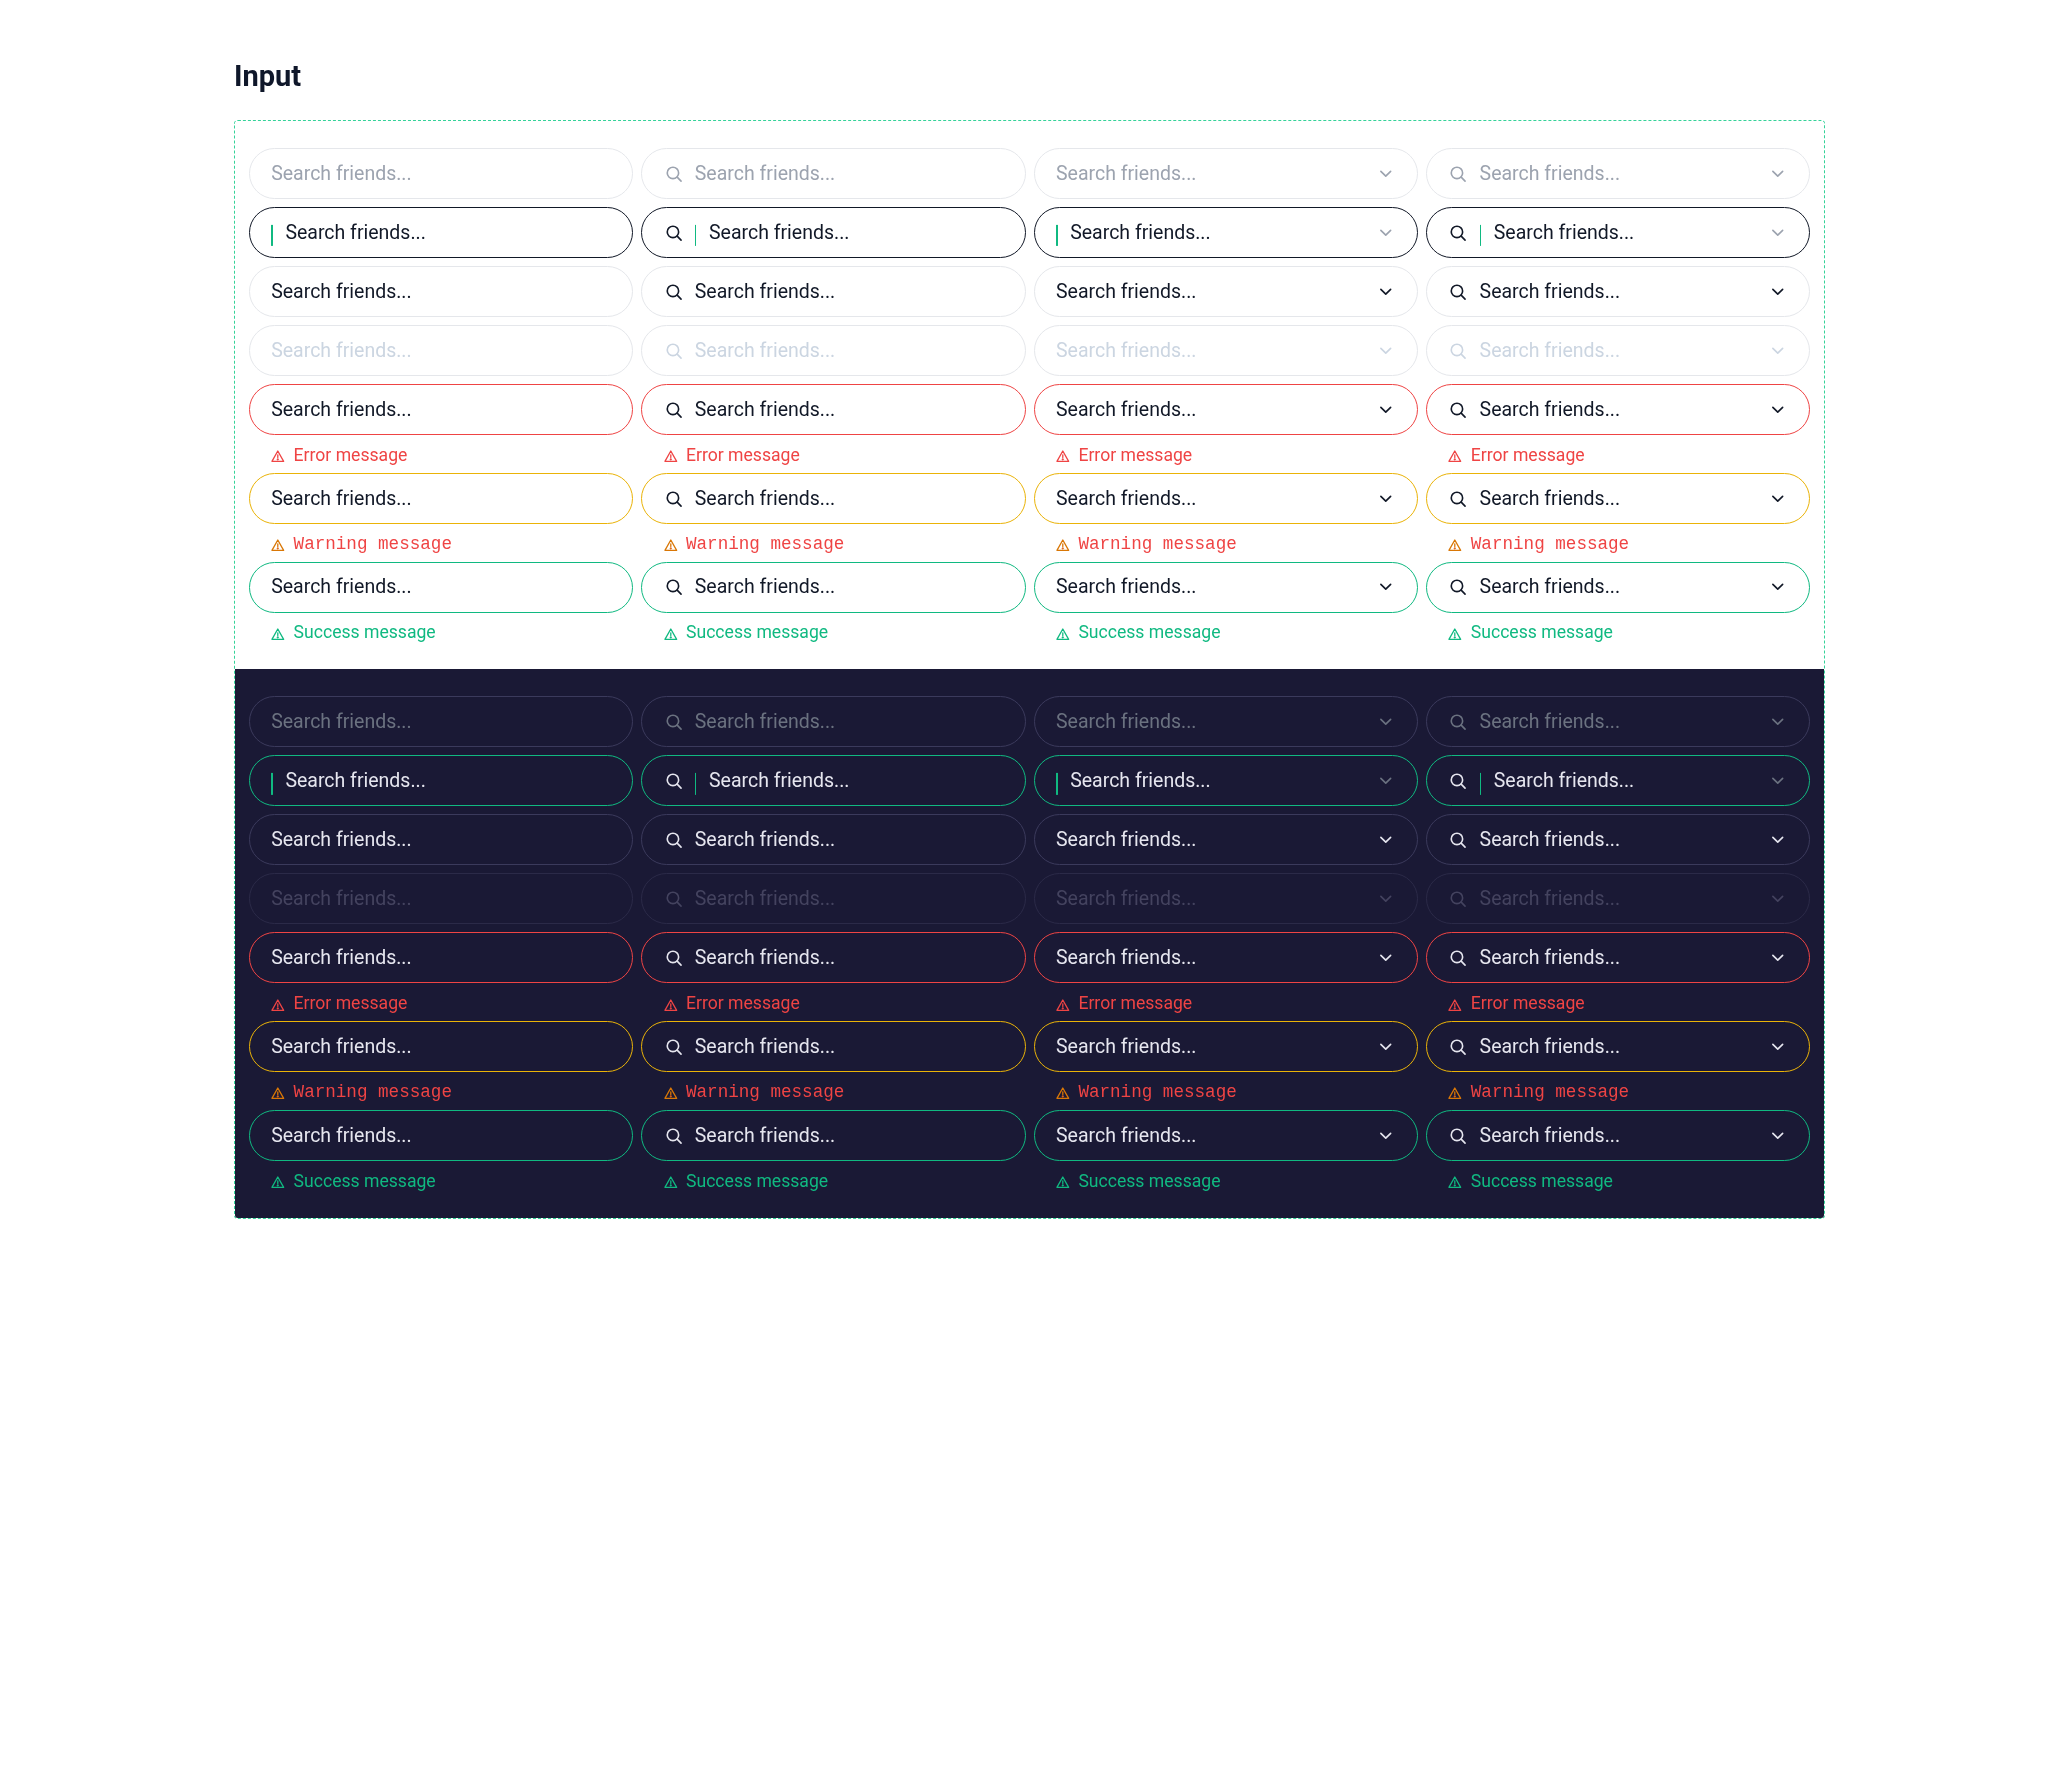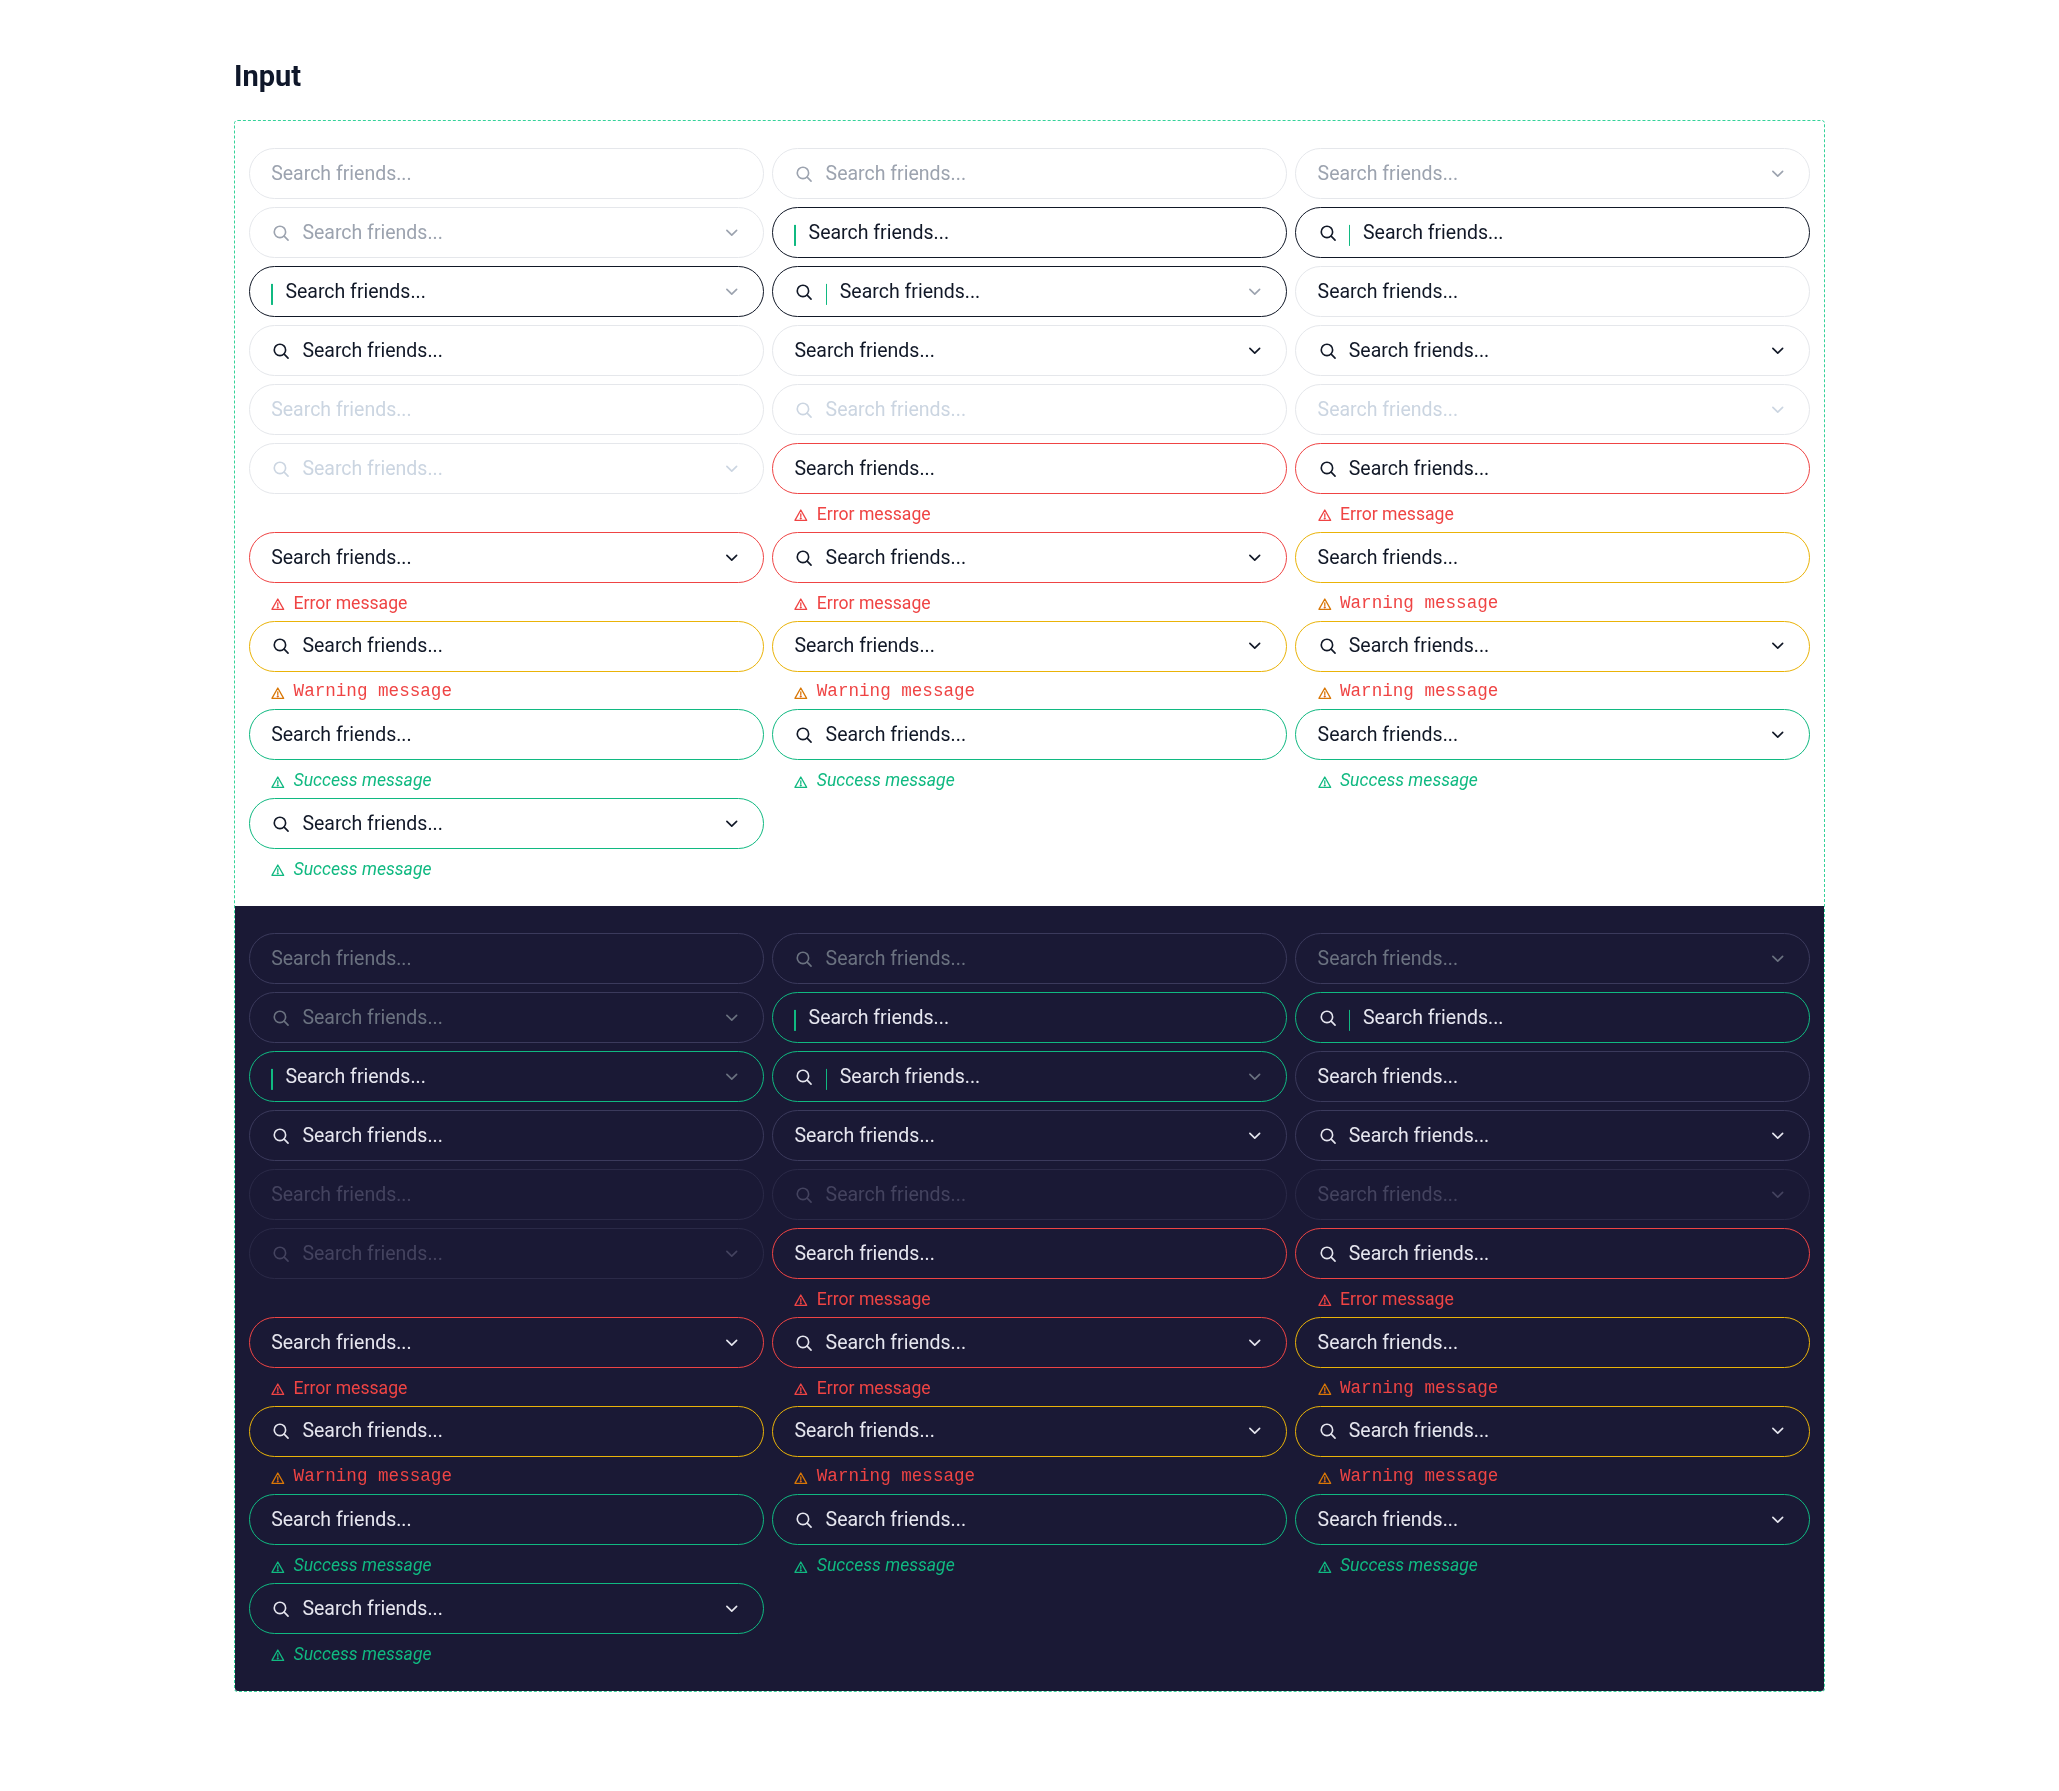--- a/index.html
+++ b/index.html
@@ -19,21 +19,21 @@
       border-radius: 3.9px;
       overflow: hidden;
     }
     .theme-section {
       padding: 27px 13.7px 27px 13.7px;
     }
     .theme-light { background: #ffffff; }
     .theme-dark  { background: #1a1935; }
     .grid {
       display: grid;
-      grid-template-columns: repeat(3, 1fr);
+      grid-template-columns: repeat(4, 1fr);
       column-gap: 59px;
       row-gap: 39px;
       gap: 8px;
     }
     .cell { display: flex; flex-direction: column; gap: 9.8px; }
 
     
     .pill {
       display: flex;
       align-items: center;
@@ -92,21 +92,21 @@
     
     .helper {
       display: flex;
       align-items: flex-end;
       gap: 7.8px;
       padding-left: 21.5px;
       font-size: 17.6px;
     }
     .helper.err  { color: #ef4444; }
     .helper.warn { color: #ef4444; font-family: Liberation Mono, monospace; }
-    .helper.ok   { color: #10b981; font-style: italic; }
+    .helper.ok   { color: #10b981; }
     .tri-svg { width: 15.6px; height: 15.6px; }
     .helper.err  .tri-stroke { stroke: #ef4444; }
     .helper.warn .tri-stroke { stroke: #d97706; }
     .helper.ok   .tri-stroke { stroke: #10b981; }
 
     
     .chev-slot { flex: 0 0 auto; }
   </style>
 </head>
 <body>

